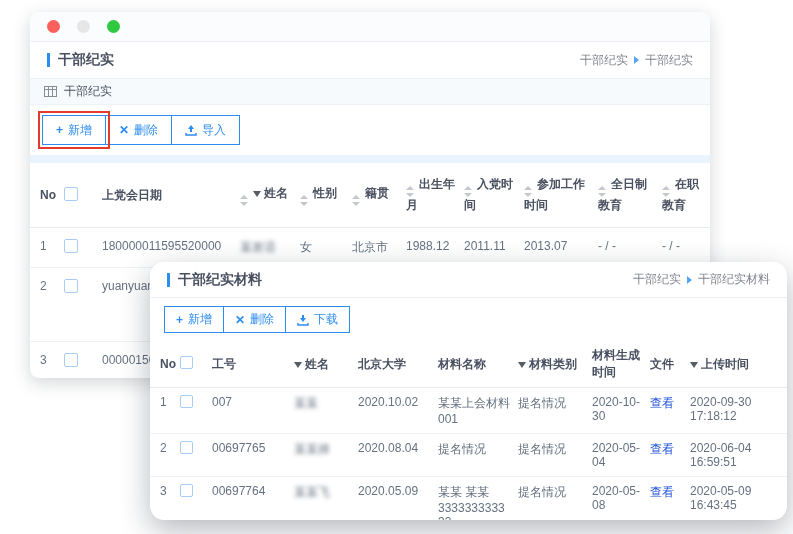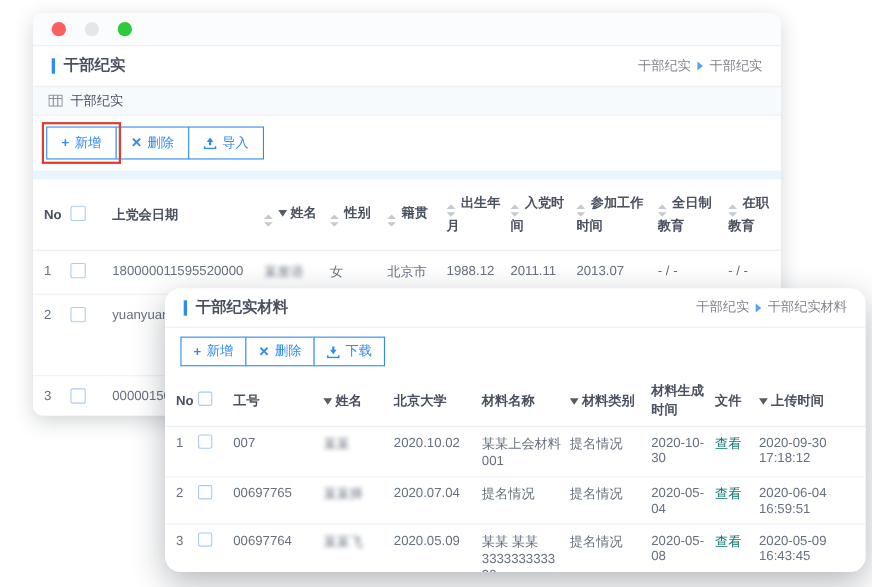--- a/index.html
+++ b/index.html
@@ -69,21 +69,21 @@
   .sort i{display:block;width:0;height:0;border-left:4px solid transparent;
           border-right:4px solid transparent;}
   .sort .u{border-bottom:4px solid #c5c8ce;}
   .sort .d{border-top:4px solid #c5c8ce;}
 
   .funnel{display:inline-block;width:0;height:0;border-left:4px solid transparent;
           border-right:4px solid transparent;border-top:6px solid #555c66;
           margin-right:3px;cursor:pointer;}
 
   .redacted{filter:blur(2px);}
-  a.view-link{color:#0f766e;text-decoration:none;cursor:pointer;}
+  a.view-link{color:#1d4ed8;text-decoration:none;cursor:pointer;}
 </style>
 </head>
 <body>
 
 <div class="stage">
 
   <div class="win win-back">
 
     <div class="titlebar">
       <span class="dot" style="background:#fc605c"></span>
@@ -300,21 +300,21 @@
           <td>提名情况</td>
           <td>2020-10-30</td>
           <td><a class="view-link">查看</a></td>
           <td>2020-09-30 17:18:12</td>
         </tr>
         <tr>
           <td style="padding-left:10px">2</td>
           <td><span class="cb"></span></td>
           <td>00697765</td>
           <td><span class="redacted">某某择</span></td>
-          <td>2020.07.04</td>
+          <td>2020.08.04</td>
           <td>提名情况</td>
           <td>提名情况</td>
           <td>2020-05-04</td>
           <td><a class="view-link">查看</a></td>
           <td>2020-06-04 16:59:51</td>
         </tr>
         <tr>
           <td style="padding-left:10px">3</td>
           <td><span class="cb"></span></td>
           <td>00697764</td>

